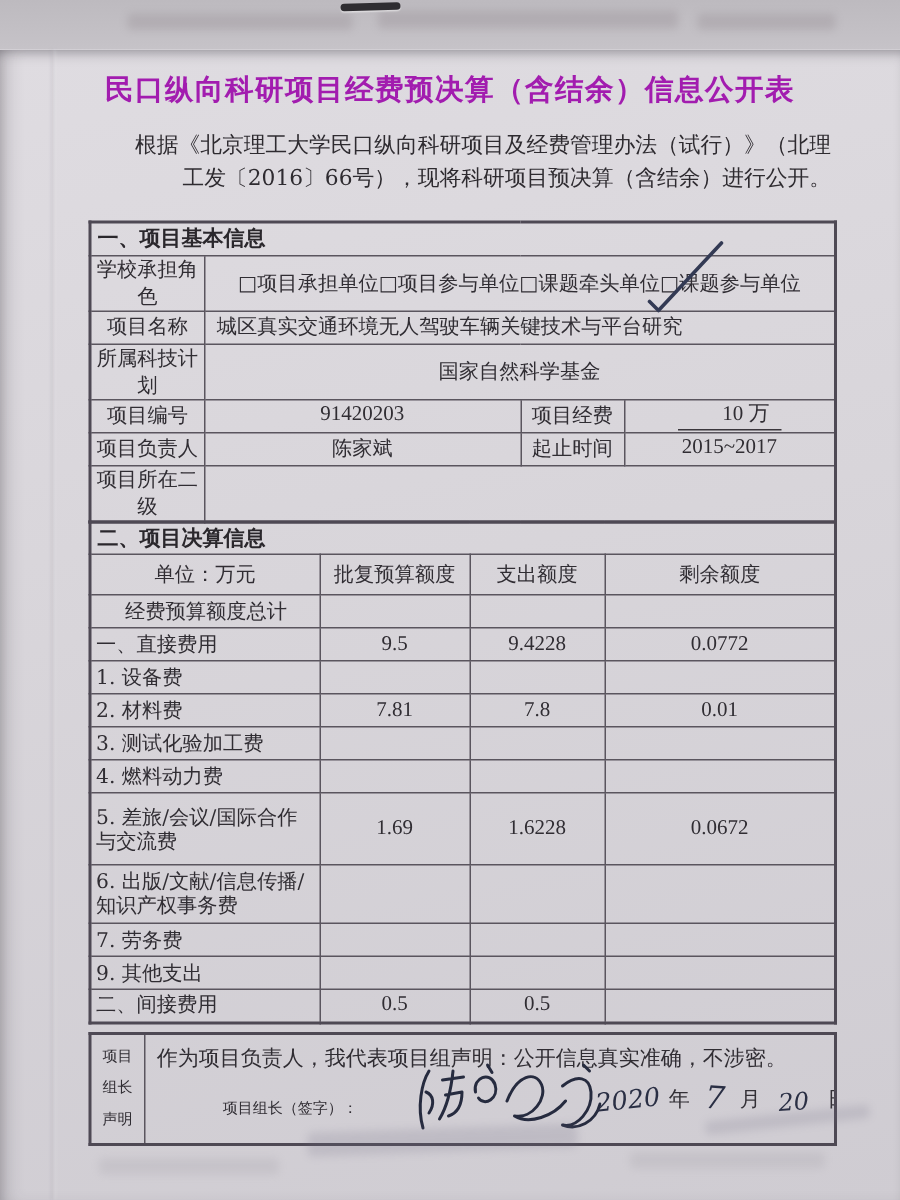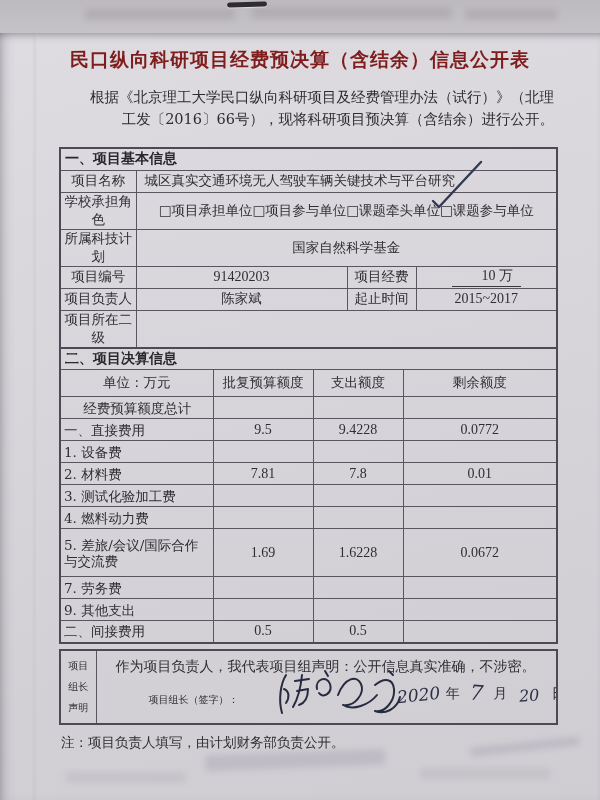--- a/index.html
+++ b/index.html
@@ -20,21 +20,21 @@
   .sheet { position:absolute; left:0; top:33px; width:600px; height:767px;
            background:linear-gradient(168deg,#dfdce1 0%,#d8d5da 45%,#cfccd2 100%);
            box-shadow:inset 0 7px 9px -6px rgba(60,55,65,.5), inset 10px 0 14px -10px rgba(60,55,65,.45);
   }
   .crease { position:absolute; left:34px; top:33px; width:3px; height:767px;
             background:linear-gradient(to right, rgba(110,105,118,.20), rgba(255,255,255,.25));
             filter:blur(1px); }
 
   .doc-title { position:absolute; left:0; top:47px; width:600px; text-align:center;
                font-family:"Liberation Sans","DejaVu Sans",sans-serif; font-weight:700;
-               font-size:19px; letter-spacing:1px; color:#7f1d1d; }
+               font-size:19px; letter-spacing:1px; color:#a21caf; }
   .intro { position:absolute; left:60px; top:87px; width:494px;
            font-size:14.5px; line-height:21.5px; text-indent:2em; color:#2e2b30;text-align:right; }
 
   .form { position:absolute; left:59px; top:147px; width:497px; color:#2f2c31; }
   table { border-collapse:collapse; table-layout:fixed; width:497px;
           border:2px solid #4e4954; }
   td { border:1px solid #5a555e; font-size:13.5px; text-align:center;
        vertical-align:middle; overflow:hidden; padding:0 2px;
        color:#302d33; }
   .sec-title { text-align:left; font-family:"Liberation Sans","DejaVu Sans",sans-serif;
@@ -51,21 +51,21 @@
   .t2 .hdr td { height:27px;margin-top:32px; }
   .t2 .lbl { text-align:left; padding-left:3px; line-height:16px; }
   .t2 .lbl-c { text-align:center; }
   .t2 .r-2l td { height:48px; }
   .t2 .r-3l td { height:39px; }
 
   .decl { margin-top:5px; }
   .decl td { height:74px; }
   .decl .side { width:36px; word-break:break-all; line-height:21px; font-size:10px; padding:0 4px; }
   .decl .main { position:relative; text-align:left; }
-  .statement { position:absolute; left:19px; top:7px; font-size:14px;text-align:right; }
+  .statement { position:absolute; left:8px; top:7px; font-size:14px;text-align:right; }
   .sign-label { position:absolute; left:52px; top:42px; font-size:10px; }
   .signature-svg { position:absolute; left:178px; top:16px; }
   .date-row { position:absolute; left:300px; top:30px; display:flex; align-items:flex-end; }
   .hand { font-style:italic; color:#2a2f44; font-family:"DejaVu Serif",serif; }
   .hand-year { font-size:17px; transform:rotate(-6deg); }
   .hand-month { font-size:21px; transform:rotate(4deg); margin:0 4px; }
   .hand-day { font-size:16px; transform:rotate(-4deg); margin:0 6px; }
   .date-unit { font-size:14px; margin:0 6px 2px 6px; color:#333036; }
 
   .footnote { margin-top:9px; margin-left:2px; font-size:13.5px; color:#2f2c31; }
@@ -100,26 +100,26 @@
           <col style="width:76px">
           <col style="width:211px">
           <col style="width:69px">
           <col style="width:141px">
         </colgroup>
       <tbody>
           <tr>
         <td colspan="4" class="sec-title">一、项目基本信息</td>
       </tr>
       <tr>
+        <td>学校承担角色</td>
+        <td colspan="3">□项目承担单位□项目参与单位□课题牵头单位□课题参与单位</td>
+      </tr>
+      <tr>
         <td>项目名称</td>
         <td colspan="3" class="val-left">城区真实交通环境无人驾驶车辆关键技术与平台研究</td>
-      </tr>
-      <tr>
-        <td>学校承担角色</td>
-        <td colspan="3">□项目承担单位□项目参与单位□课题牵头单位□课题参与单位</td>
       </tr>
       <tr>
         <td>所属科技计划</td>
         <td colspan="3">国家自然科学基金</td>
       </tr>
       <tr>
         <td>项目编号</td>
         <td class="num">91420203</td>
         <td>项目经费</td>
         <td class="num"><span class="fund-underline">10 万</span></td>
@@ -188,20 +188,26 @@
         <td class="lbl">4. 燃料动力费</td>
         <td class="num"></td>
         <td class="num"></td>
         <td class="num"></td>
       </tr>
       <tr class="r-2l">
         <td class="lbl">5. 差旅/会议/国际合作与交流费</td>
         <td class="num">1.69</td>
         <td class="num">1.6228</td>
         <td class="num">0.0672</td>
+      </tr>
+      <tr class="r-3l">
+        <td class="lbl">6. 出版/文献/信息传播/知识产权事务费</td>
+        <td class="num"></td>
+        <td class="num"></td>
+        <td class="num"></td>
       </tr>
       <tr>
         <td class="lbl">7. 劳务费</td>
         <td class="num"></td>
         <td class="num"></td>
         <td class="num"></td>
       </tr>
       <tr>
         <td class="lbl">9. 其他支出</td>
         <td class="num"></td>
@@ -244,21 +250,20 @@
             <span class="hand hand-month">7</span>
             <span class="date-unit">月</span>
             <span class="hand hand-day">20</span>
             <span class="date-unit">日</span>
           </div>
         </td>
       </tr>
     </tbody>
       </table>
 
-    <div class="footnote">注：项目负责人填写，由计划财务部负责公开。</div>
   </div>
 
   <svg class="check-svg" width="58" height="58" viewBox="0 0 58 58">
     <path d="M4 46 L 10 52 L 52 7" fill="none" stroke="#333a54" stroke-width="2.4" stroke-linecap="round" stroke-linejoin="round"></path>
   </svg>
 
   <div class="bottom-ghost" style="left:66px; top:772px; width:120px; height:11px;"></div>
   <div class="bottom-ghost ink" style="left:205px; top:752px; width:180px; height:16px; transform:rotate(-2deg);"></div>
   <div class="bottom-ghost" style="left:420px; top:768px; width:130px; height:11px;"></div>
   <div class="bottom-ghost ink" style="left:470px; top:742px; width:110px; height:9px; transform:rotate(-6deg);"></div>

